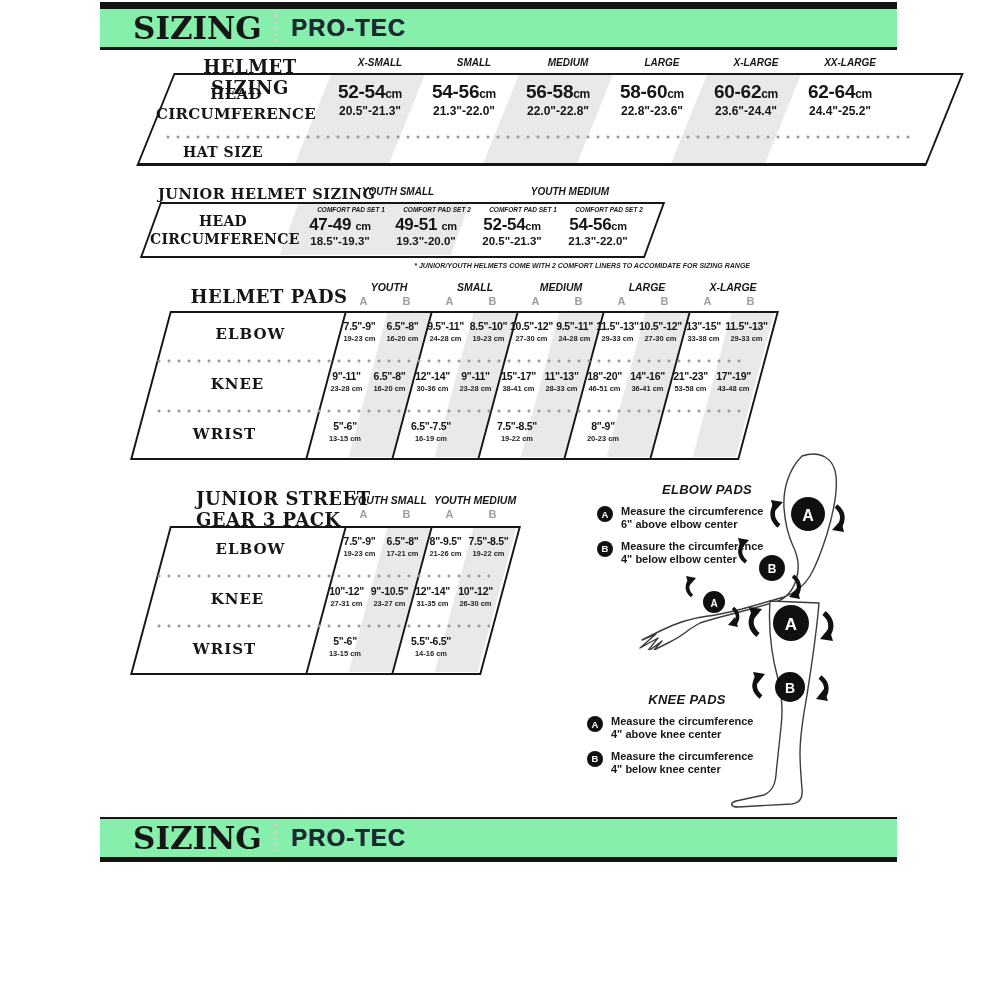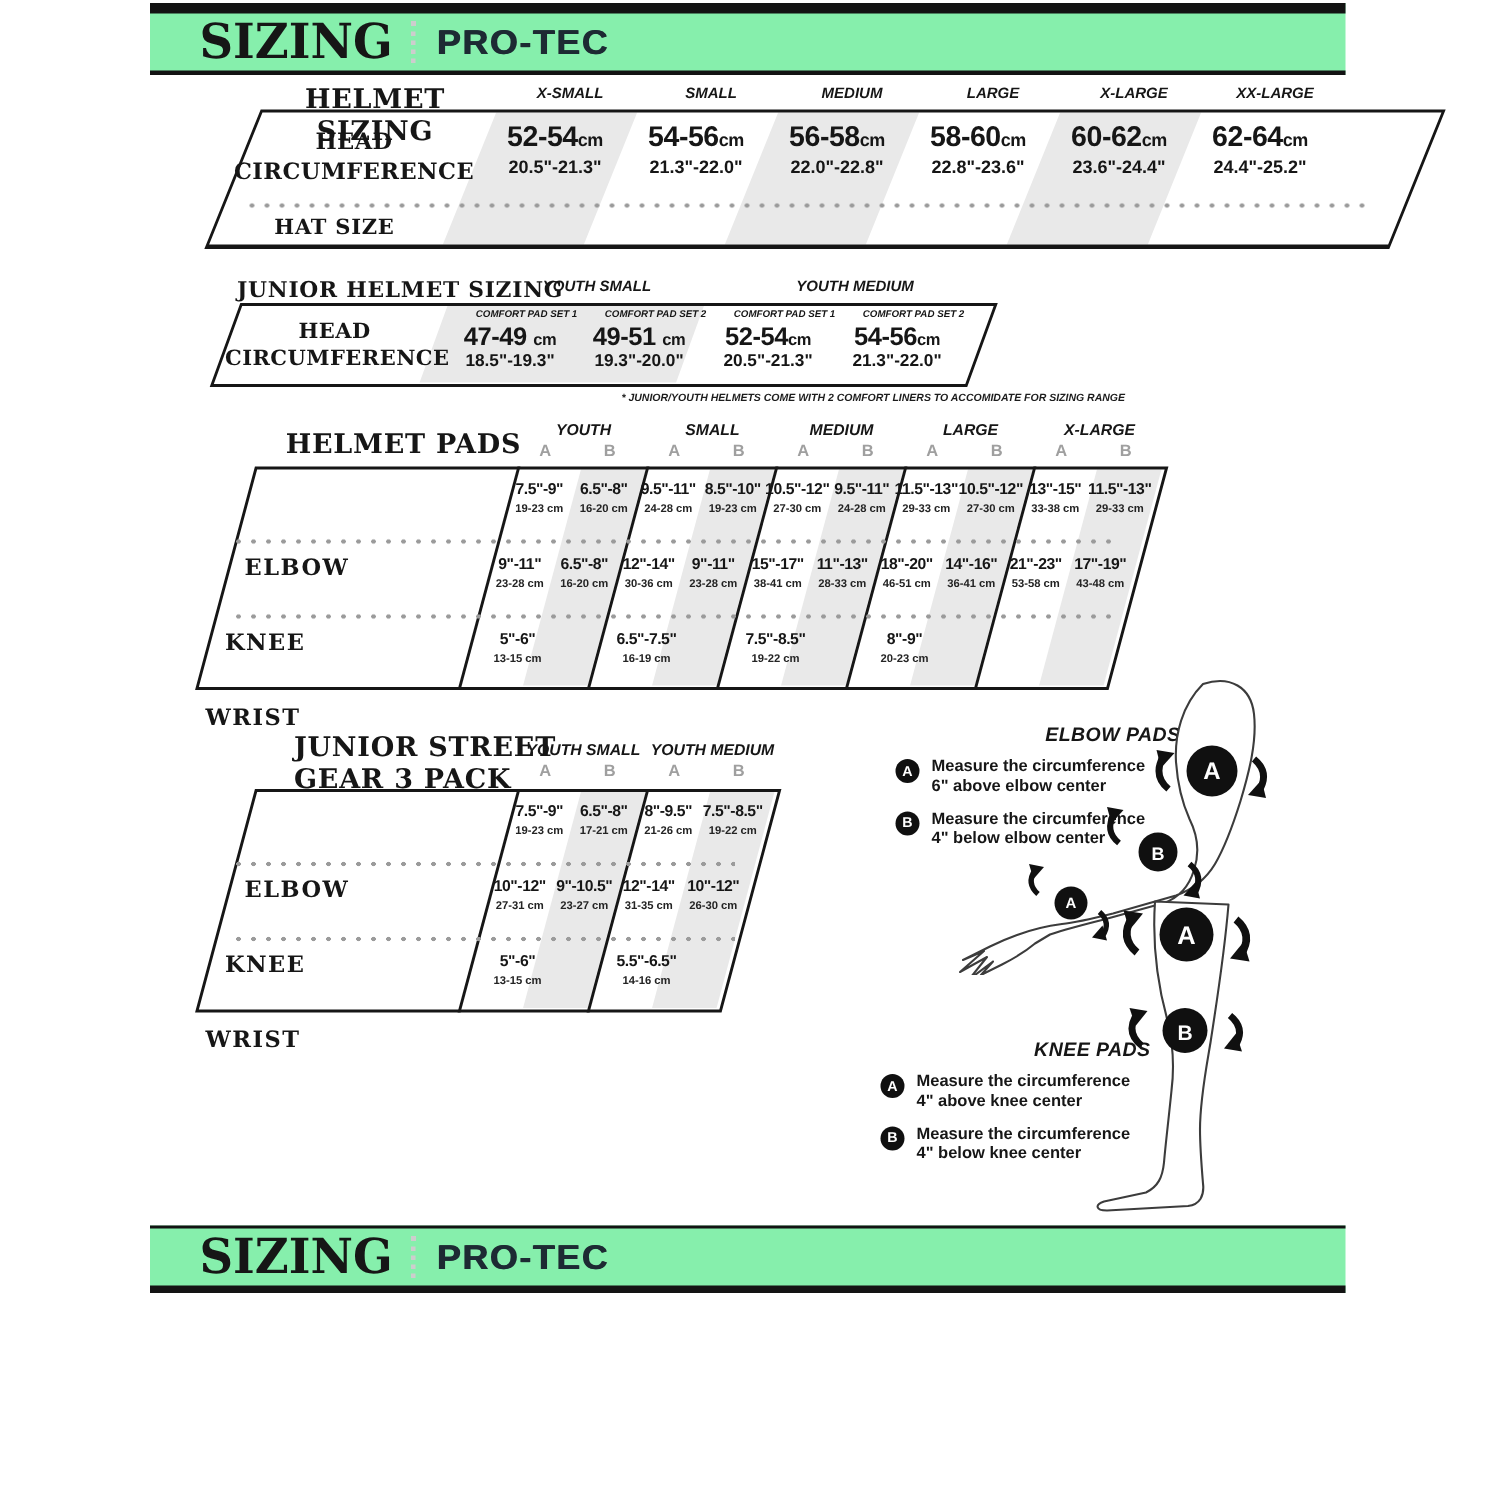--- a/index.html
+++ b/index.html
@@ -72,21 +72,21 @@
   .jfoot { position:absolute; left:250px; top:77px; width:350px; text-align:right;
            font-size:7px; font-weight:700; font-style:italic; color:#1c1c1c; }
 
   
   .padsec .title { position:absolute; font-size:18px; letter-spacing:0.5px; }
   .gheads { position:absolute; display:flex; }
   .gheads span { width:86px; text-align:center; font-size:10.5px; }
   .abheads { position:absolute; display:flex; }
   .abheads span { width:43px; text-align:center; font-size:11px; font-weight:700; color:#9f9f9f; }
   .prow { position:absolute; display:flex; }
-  .prow .rlabel { width:175px; font-size:15px; letter-spacing:1px; padding-top:8px;margin-top:44px; }
+  .prow .rlabel { width:175px; text-align:center; font-size:15px; letter-spacing:1px; padding-top:8px; }
   .prow .cell { width:43px; padding-top:3px; }
   .prow .wcell { width:86px; padding-top:3px; transform:translateX(-10px); }
   .row-elbow { top:6px; margin-left:13px; }
   .row-knee  { top:56px; }
   .row-wrist { top:106px; margin-left:-13px; }
 
   .spads { position:absolute; left:150px; top:281px; width:620px; height:180px; }
   .spads .title { left:38px; top:5px; width:162px; text-align:center; }
   .spads .gheads { left:196px; top:0; }
   .spads .abheads { left:192px; top:14px; }
@@ -100,21 +100,21 @@
   .jgear .abheads { left:192px; top:21px; }
   .jgear .tbody { position:absolute; left:0; top:39px; width:352px; height:149px; }
   .jgear .shape { width:347px; }
   .jgear .dots { left:4px; right:12px; }
 
   
   .guide { position:absolute; width:210px; }
   #elbow-guide { left:597px; top:482px; }
   #knee-guide { left:587px; top:692px; }
   .gtitle { font-size:13px; font-style:italic; font-weight:700; letter-spacing:0.3px;
-            text-align:right; width:160px; }
+            text-align:center; width:160px; }
   #elbow-guide .gtitle { margin-left:30px; }
   #knee-guide .gtitle { margin-left:20px; }
   .bullet { display:flex; margin-top:8px; align-items:flex-start; }
   .badge { width:16px; height:16px; border-radius:50%; background:#101010; color:#fff;
            font-size:9.5px; font-weight:700; display:flex; align-items:center;
            justify-content:center; flex:0 0 16px; margin-right:8px; margin-top:1px; }
   .btext { font-size:11px; font-weight:700; line-height:1.22; }
 
   .diagram { position:absolute; }
   #arm-svg { left:630px; top:450px; }

